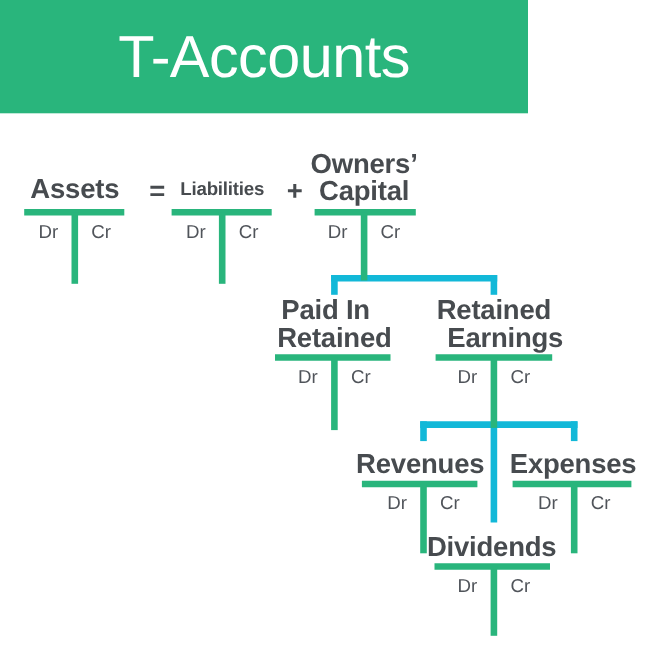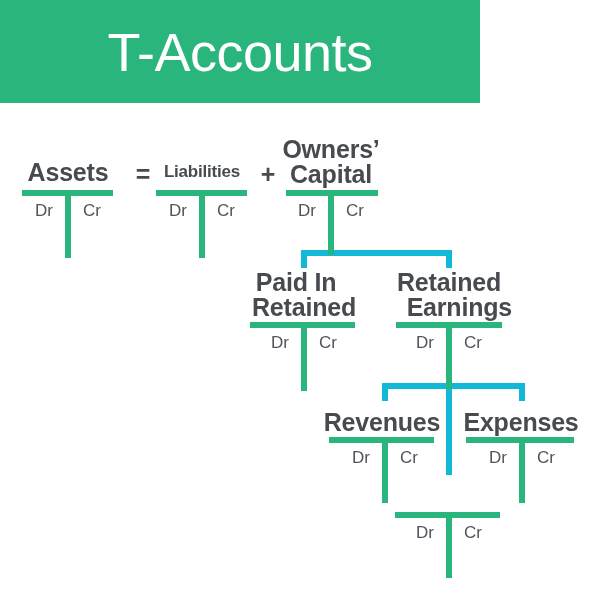--- a/index.html
+++ b/index.html
@@ -199,18 +199,19 @@
     <div class="acct-title" style="left:460px; top:306px; width:122px; font-size:25px;">Expenses</div>
 
     <div class="acct-title" style="left:322px; top:306px; width:120px; font-size:25px;">Revenues</div>
 
     <div class="drcr" style="left:345px; top:345px; width:32px;">Dr</div>
     <div class="drcr" style="left:393px; top:345px; width:32px;">Cr</div>
 
     <div class="drcr" style="left:482px; top:345px; width:32px;">Dr</div>
     <div class="drcr" style="left:530px; top:345px; width:32px;">Cr</div>
 
+    <div class="acct-title" style="left:387px; top:381px; width:120px; font-size:25px;">Dividends</div>
 
     <div class="drcr" style="left:409px; top:420px; width:32px;">Dr</div>
     <div class="drcr" style="left:457px; top:420px; width:32px;">Cr</div>
 
   </div>
 </div>
 
 </body></html>

